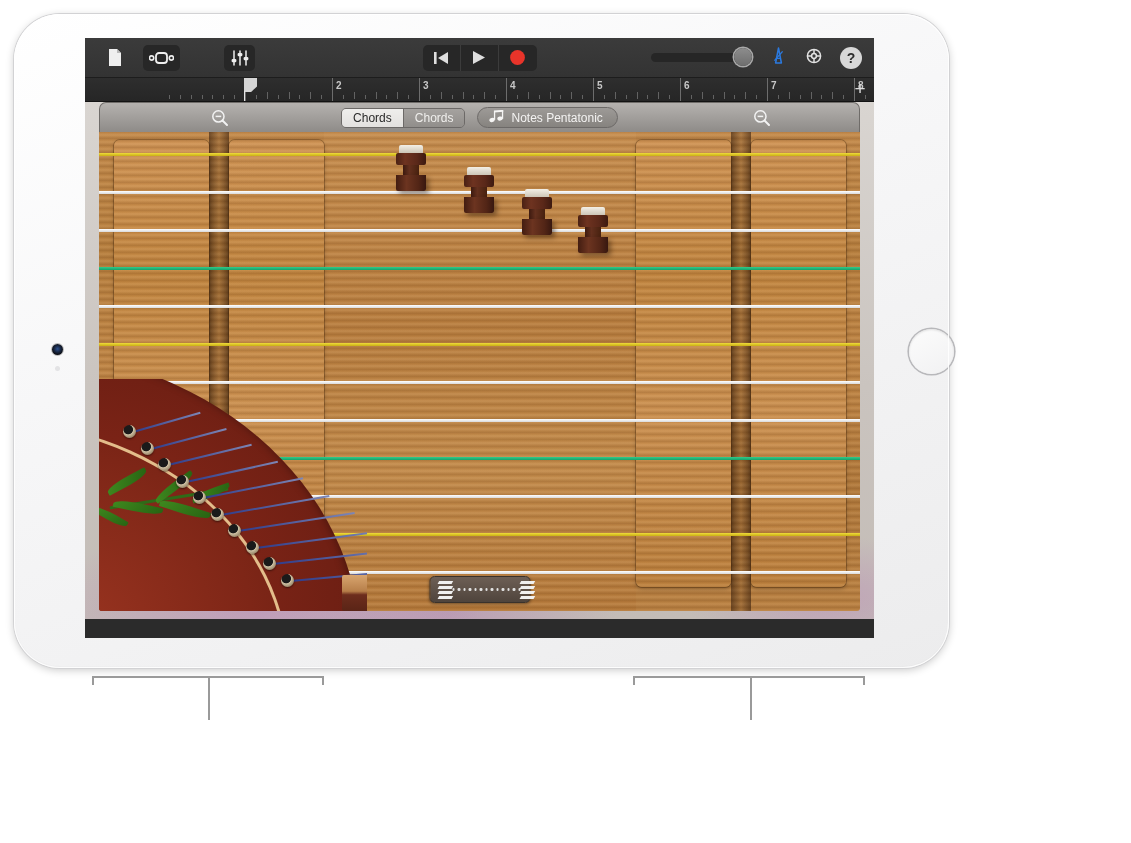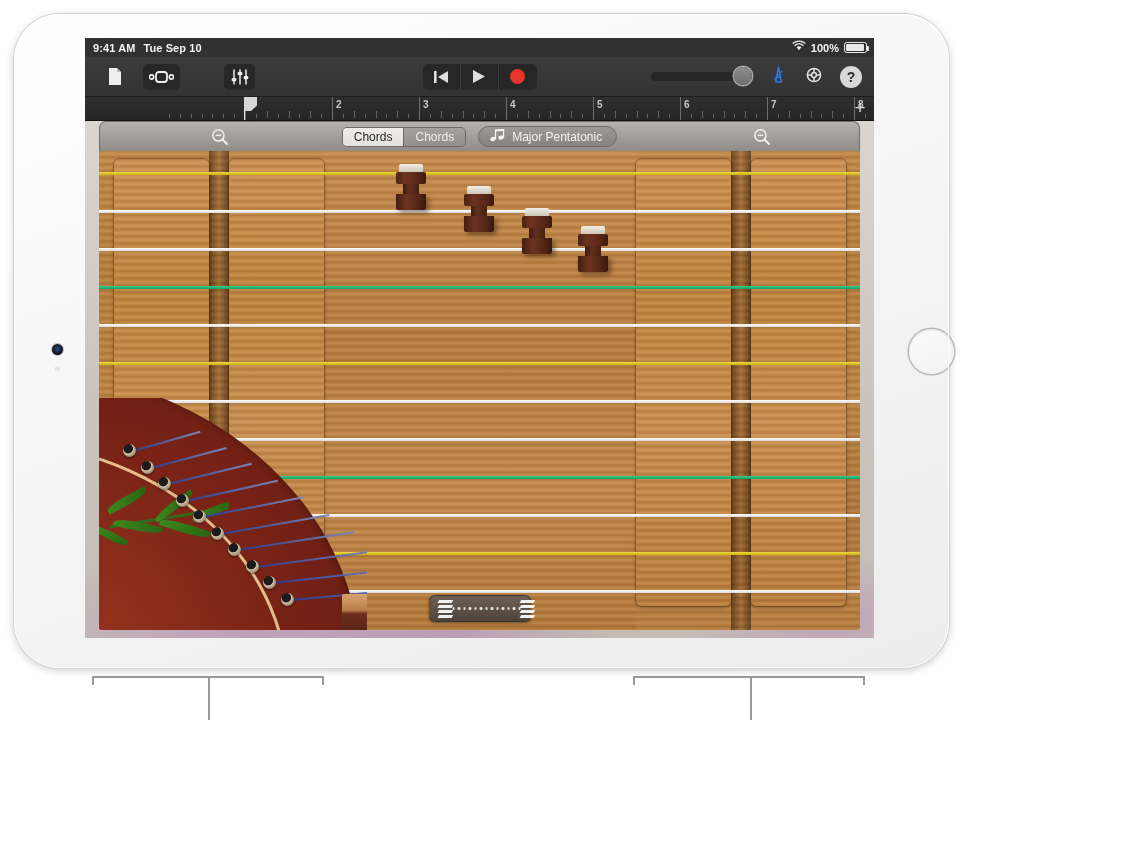--- a/index.html
+++ b/index.html
@@ -341,39 +341,20 @@
 <body>
 
 <div id="device-frame">
   <div id="front-camera"></div>
   <div id="ambient-sensor"></div>
   <div id="home-button"></div>
 </div>
 
 <div id="screen">
 
-  <div id="status-bar">
-    <div id="status-left">
-      <span>9:41 AM</span>
-      <span>Tue Sep 10</span>
-    </div>
-    <div id="status-right">
-      <span class="wifi-glyph">
-        <svg width="14" height="11" viewBox="0 0 14 11">
-          <path d="M7 10.2 L4.6 7.1 a3.9 3.9 0 0 1 4.8 0 Z" fill="#f0f0f0"></path>
-          <path d="M2.9 5.4 a6.4 6.4 0 0 1 8.2 0" stroke="#f0f0f0" stroke-width="1.3" fill="none" stroke-linecap="round"></path>
-          <path d="M1.1 3.2 a9.2 9.2 0 0 1 11.8 0" stroke="#f0f0f0" stroke-width="1.3" fill="none" stroke-linecap="round"></path>
-        </svg>
-      </span>
-      <span>100%</span>
-      <span id="battery-icon">
-        <span id="battery-fill"></span>
-      </span>
-    </div>
-  </div>
 
   <div id="toolbar">
     <div id="tb-left">
 
       <div class="tb-btn tb-flat">
         <svg width="16" height="19" viewBox="0 0 16 19">
           <path d="M2 1 h8 l4 4 v13 H2 Z" fill="#efefef"></path>
           <path d="M10 1 v4 h4 Z" fill="#b9b9b9"></path>
         </svg>
       </div>
@@ -557,21 +538,21 @@
           <svg width="15" height="13" viewBox="0 0 15 13">
             <g fill="#f6f5f4">
               <ellipse cx="3" cy="10" rx="2.7" ry="2.1" transform="rotate(-16 3 10)"></ellipse>
               <ellipse cx="11" cy="8.6" rx="2.7" ry="2.1" transform="rotate(-16 11 8.6)"></ellipse>
               <rect x="4.9" y="1.2" width="1.3" height="8.6"></rect>
               <rect x="12.9" y="0.4" width="1.3" height="8.4"></rect>
               <rect x="4.9" y="0.6" width="9.3" height="1.9" transform="rotate(-5 4.9 0.6)"></rect>
             </g>
           </svg>
         </span>
-        <span>Major Pentatonic</span>
+        <span>Notes Pentatonic</span>
       </div>
 
       <div class="zoom-btn" id="zoom-out-right">
         <svg width="20" height="20" viewBox="0 0 20 20">
           <circle cx="8.4" cy="8.4" r="5.6" fill="none" stroke="#f2f2f2" stroke-width="1.5"></circle>
           <line x1="5.6" y1="8.4" x2="11.2" y2="8.4" stroke="#f2f2f2" stroke-width="1.5"></line>
           <line x1="12.5" y1="12.5" x2="17" y2="17" stroke="#f2f2f2" stroke-width="2" stroke-linecap="round"></line>
         </svg>
       </div>
     </div>

